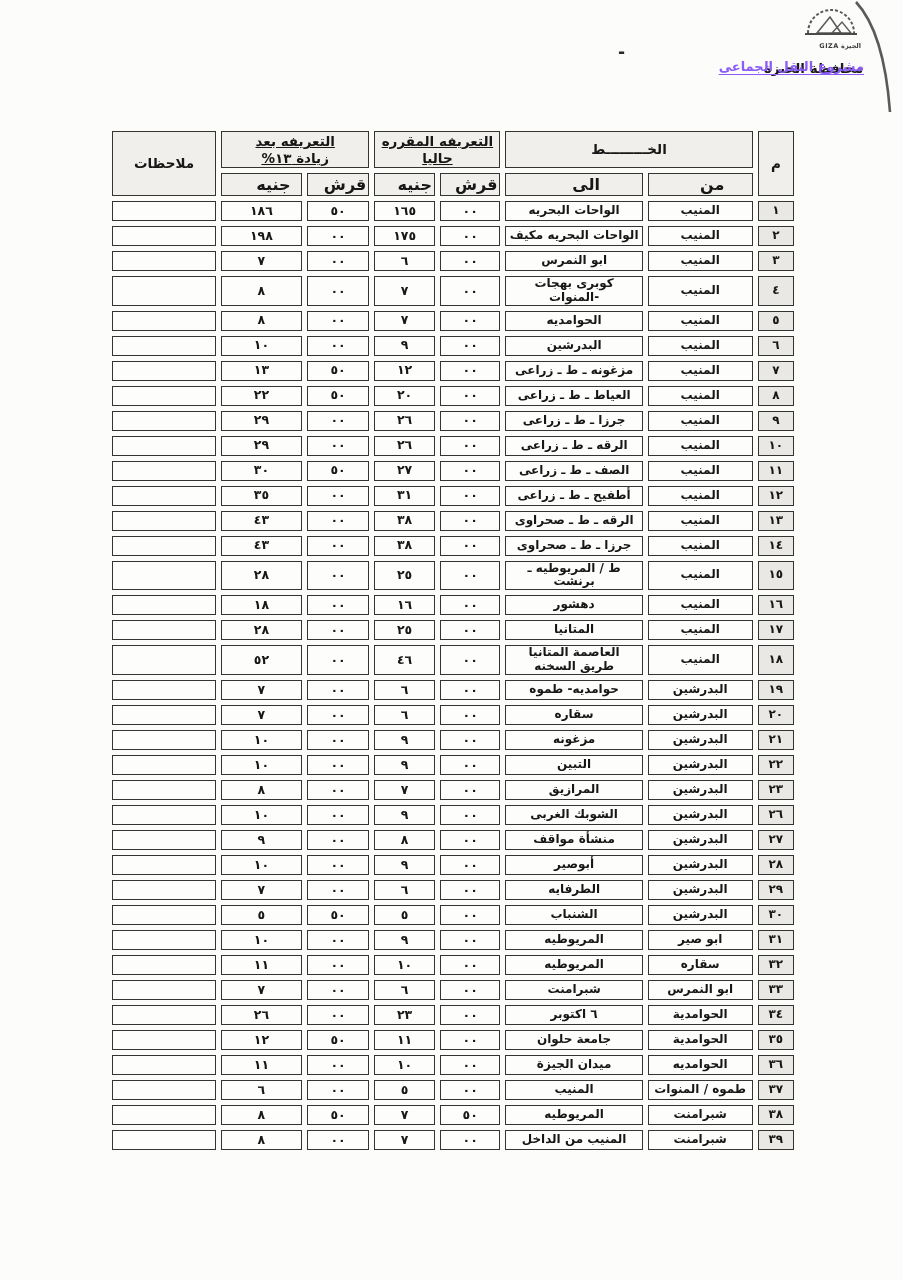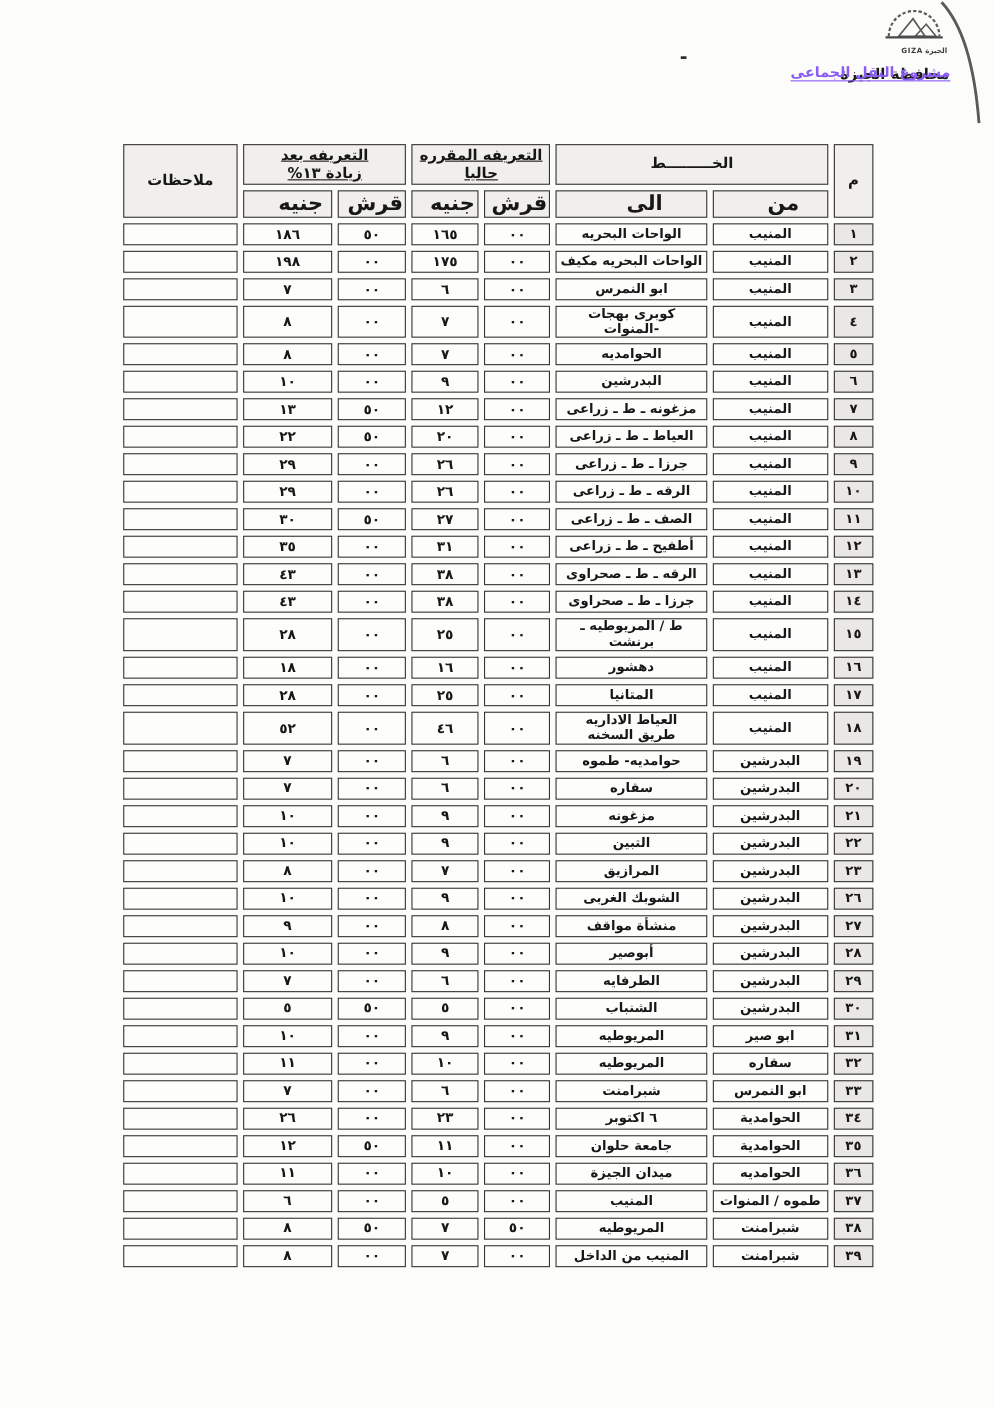--- a/index.html
+++ b/index.html
@@ -71,21 +71,21 @@
     font-weight: bold; color: #171717;
     padding: 0 2px;
     overflow: hidden;
   }
   .fare-table th {
     background: #f1efec;
     font-size: 13.5px;
     line-height: 1.2;
   }
   .fare-table thead tr.group-row th { height: 37px; }
-  .fare-table thead tr.sub-row th { height: 23px; font-size: 19px; padding-left: 26px; }
+  .fare-table thead tr.sub-row th { height: 23px; font-size: 16px; padding-left: 26px; }
   .fare-table td {
     background: #fdfdfb;
     font-size: 12.5px;
     height: 20px;
     line-height: 1.15;
   }
   .fare-table td.cell-num { background: #eae8e4; font-size: 12px; }
   .fare-table td.cell-to { white-space: pre-line; font-size: 12px; }
   .fare-table td.cell-from { font-size: 12px; }
   .fare-table th.th-line { letter-spacing: 1px; }
@@ -332,21 +332,21 @@
       <td>٠٠</td>
       <td>٢٥</td>
       <td>٠٠</td>
       <td>٢٨</td>
       <td></td>
     </tr>
 
     <tr>
       <td class="cell-num">١٨</td>
       <td class="cell-from">المنيب</td>
-      <td class="cell-to">العياط الاداريه
+      <td class="cell-to">العاصمة المتانيا
 طريق السخنه</td>
       <td>٠٠</td>
       <td>٤٦</td>
       <td>٠٠</td>
       <td>٥٢</td>
       <td></td>
     </tr>
 
     <tr>
       <td class="cell-num">١٩</td>

